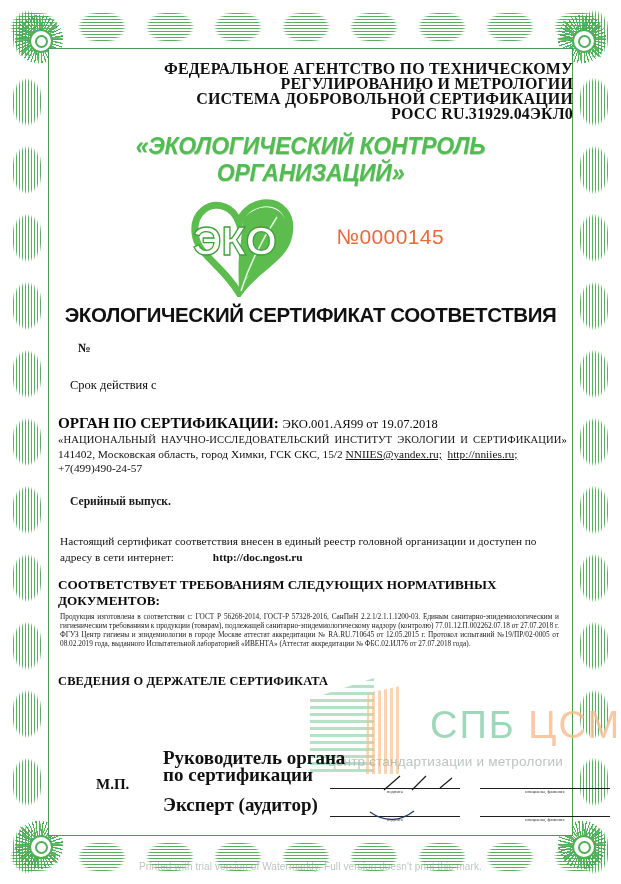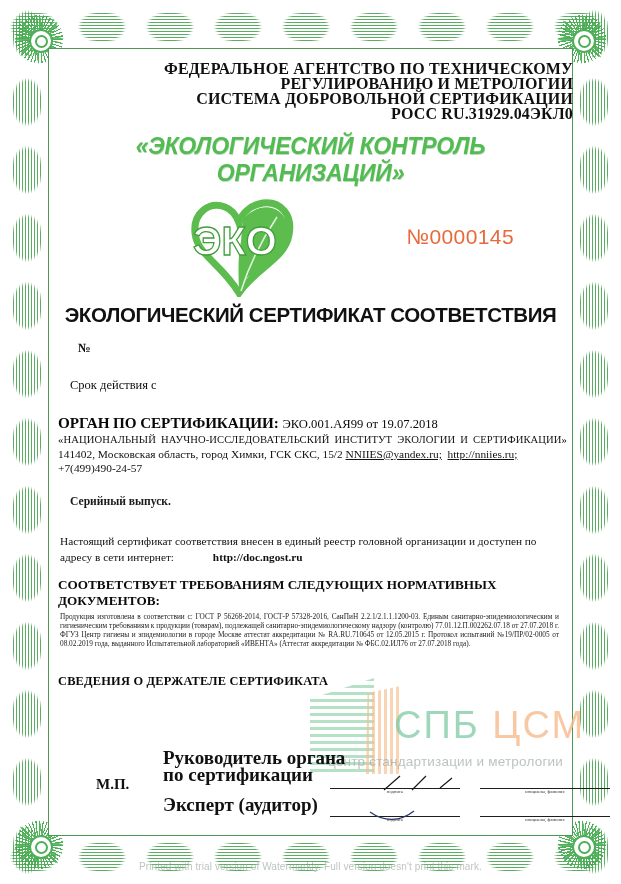--- a/index.html
+++ b/index.html
@@ -180,21 +180,21 @@
   }
   .wm-title {
     position: absolute;
     left: 84px;
     top: 26px;
     font-family: "Liberation Sans", sans-serif;
     font-size: 38px;
     letter-spacing: 2px;
     white-space: nowrap;
   }
-  .wm-title .a { color: rgba(120,200,160,0.72); }
+  .wm-title .a { color: rgba(120,200,160,0.72); padding-left: 36px; }
   .wm-title .b { color: rgba(246,186,140,0.80); }
   .wm-sub {
     position: absolute;
     left: 18px;
     top: 76px;
     font-family: "Liberation Sans", sans-serif;
     font-size: 13.5px;
     color: rgba(168,178,176,0.78);
     white-space: nowrap;
     letter-spacing: 0.2px;
@@ -242,21 +242,21 @@
     position: absolute;
     left: 50%;
     margin-left: -130px;
     top: 2px;
     width: 116px;
     height: 104px;
   }
   .cert-number {
     position: absolute;
     left: 50%;
-    margin-left: 96px;
+    margin-left: 26px;
     top: 34px;
     font-family: "Liberation Sans", sans-serif;
     font-size: 21px;
     color: #e8693a;
     letter-spacing: 0.4px;
   }
 
   .main-title {
     text-align: center;
     font-family: "Liberation Sans", sans-serif;

